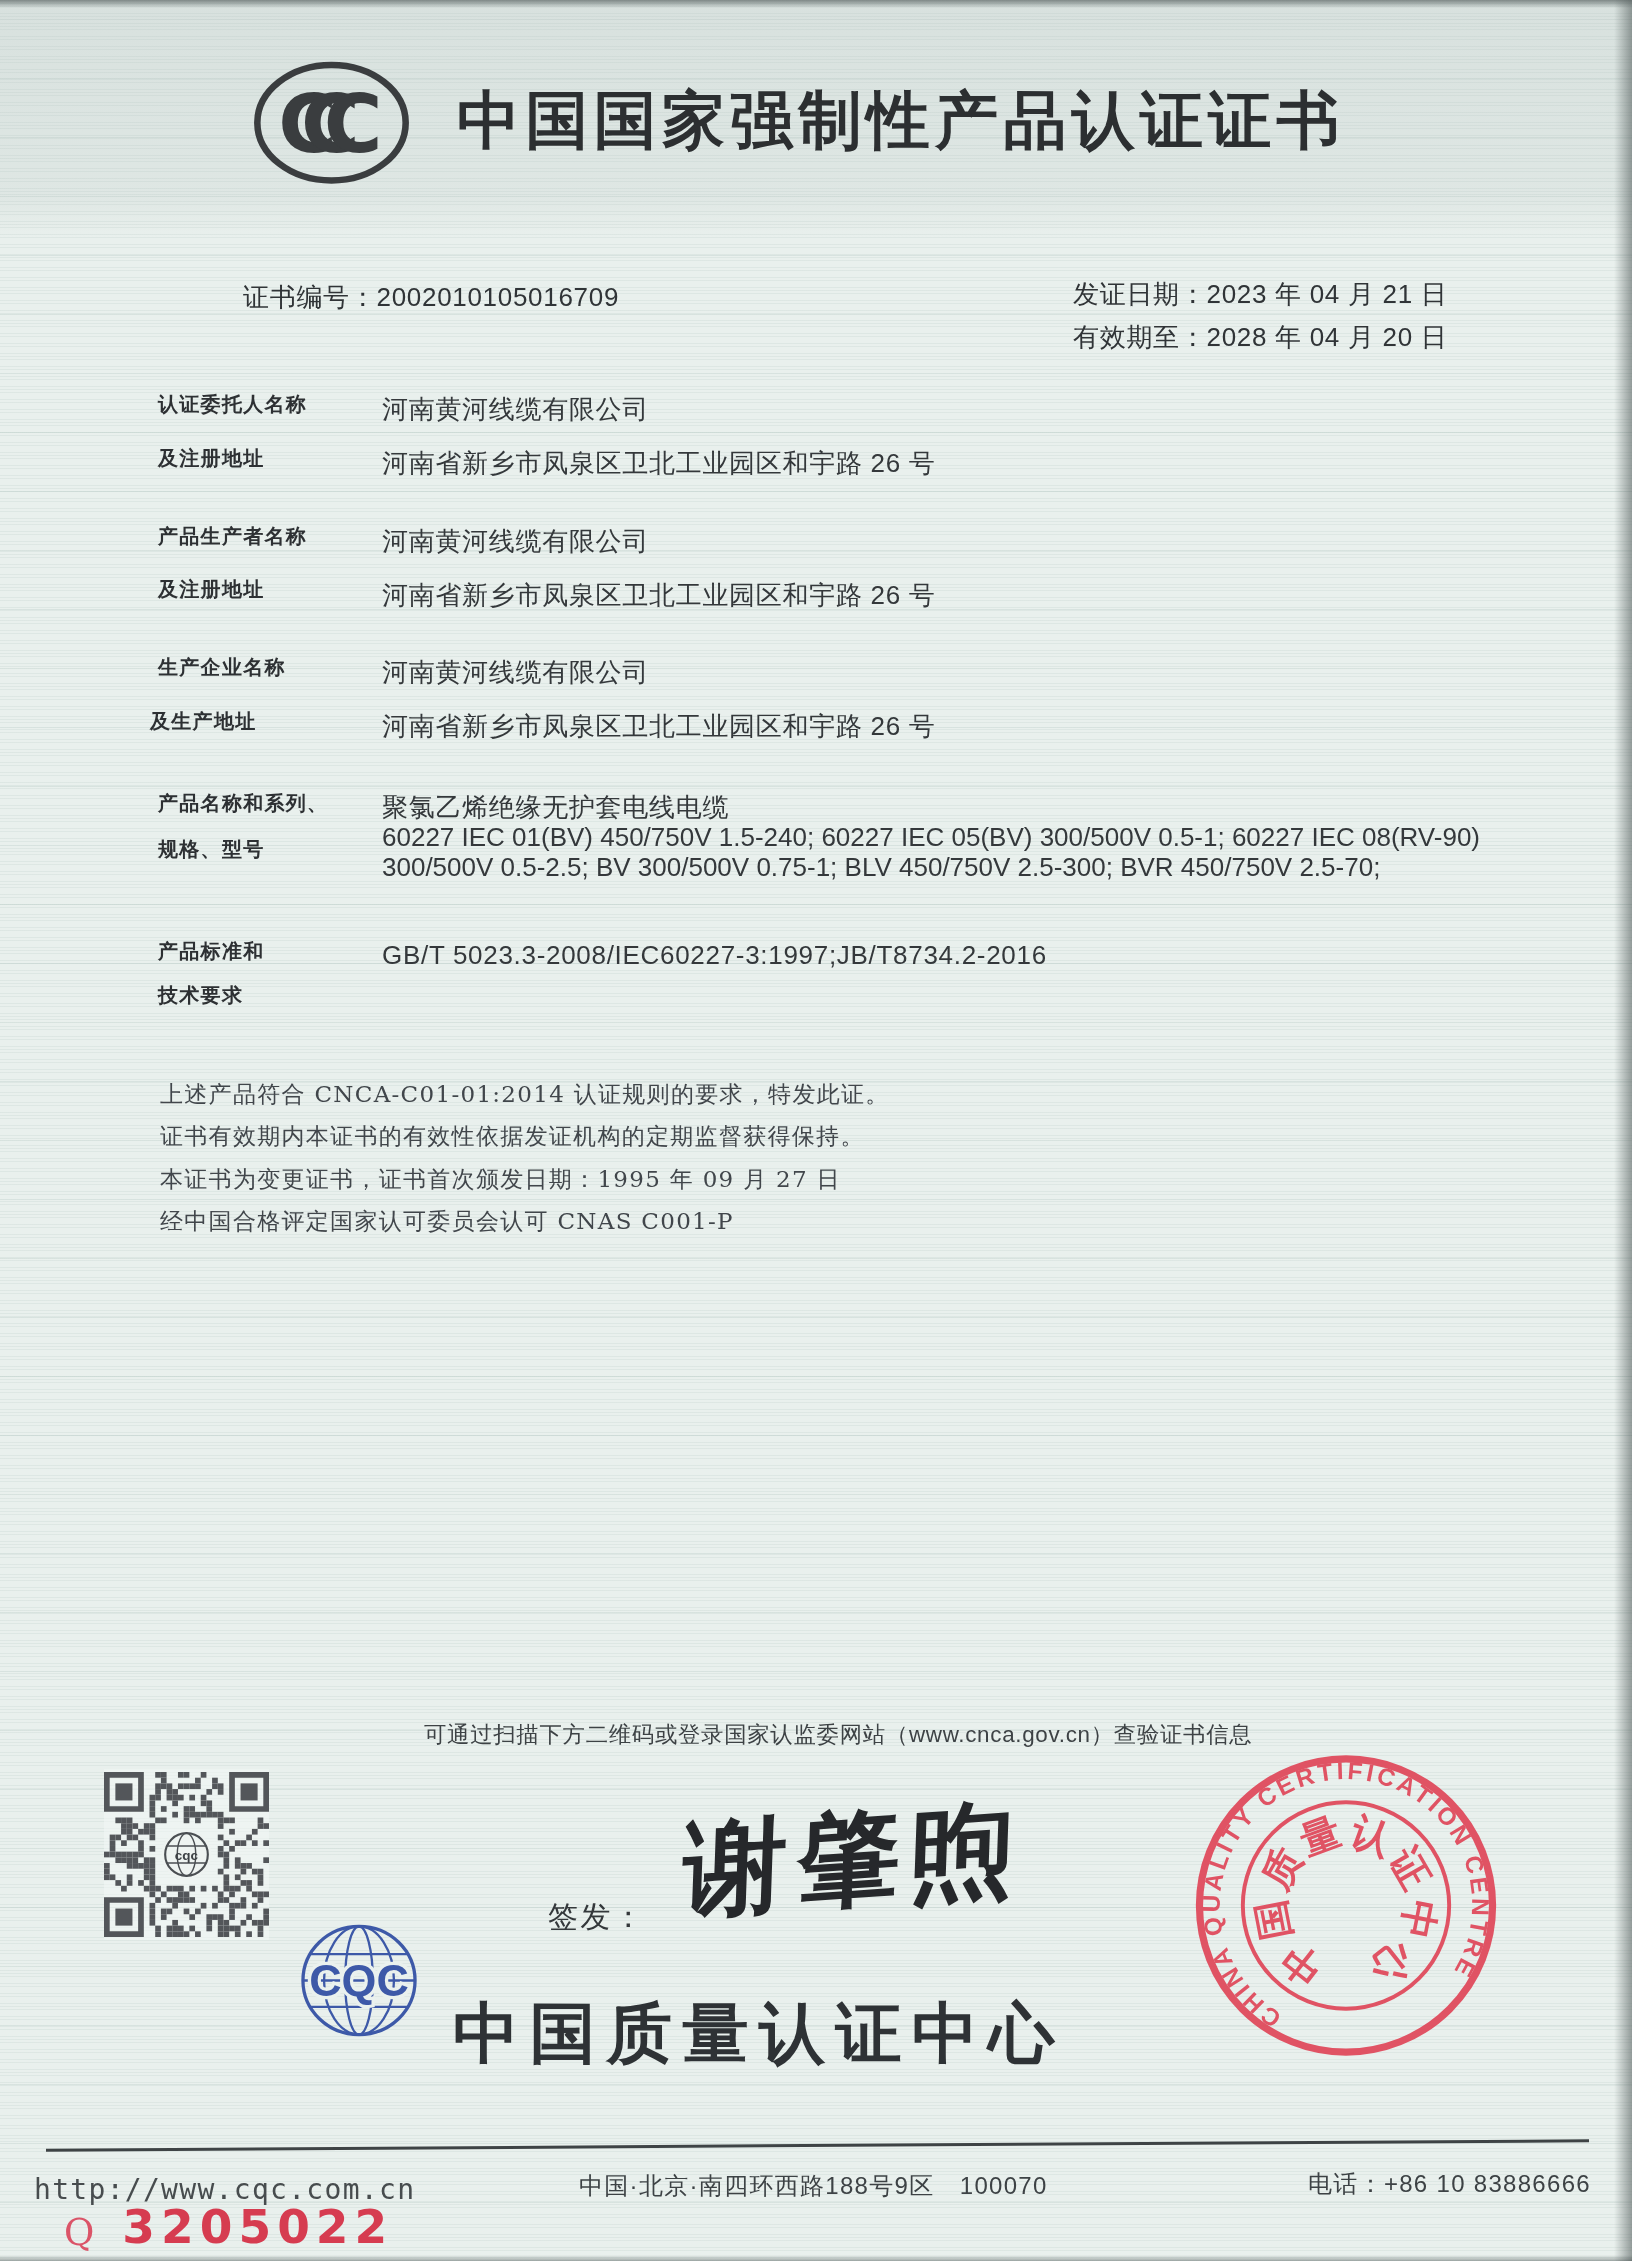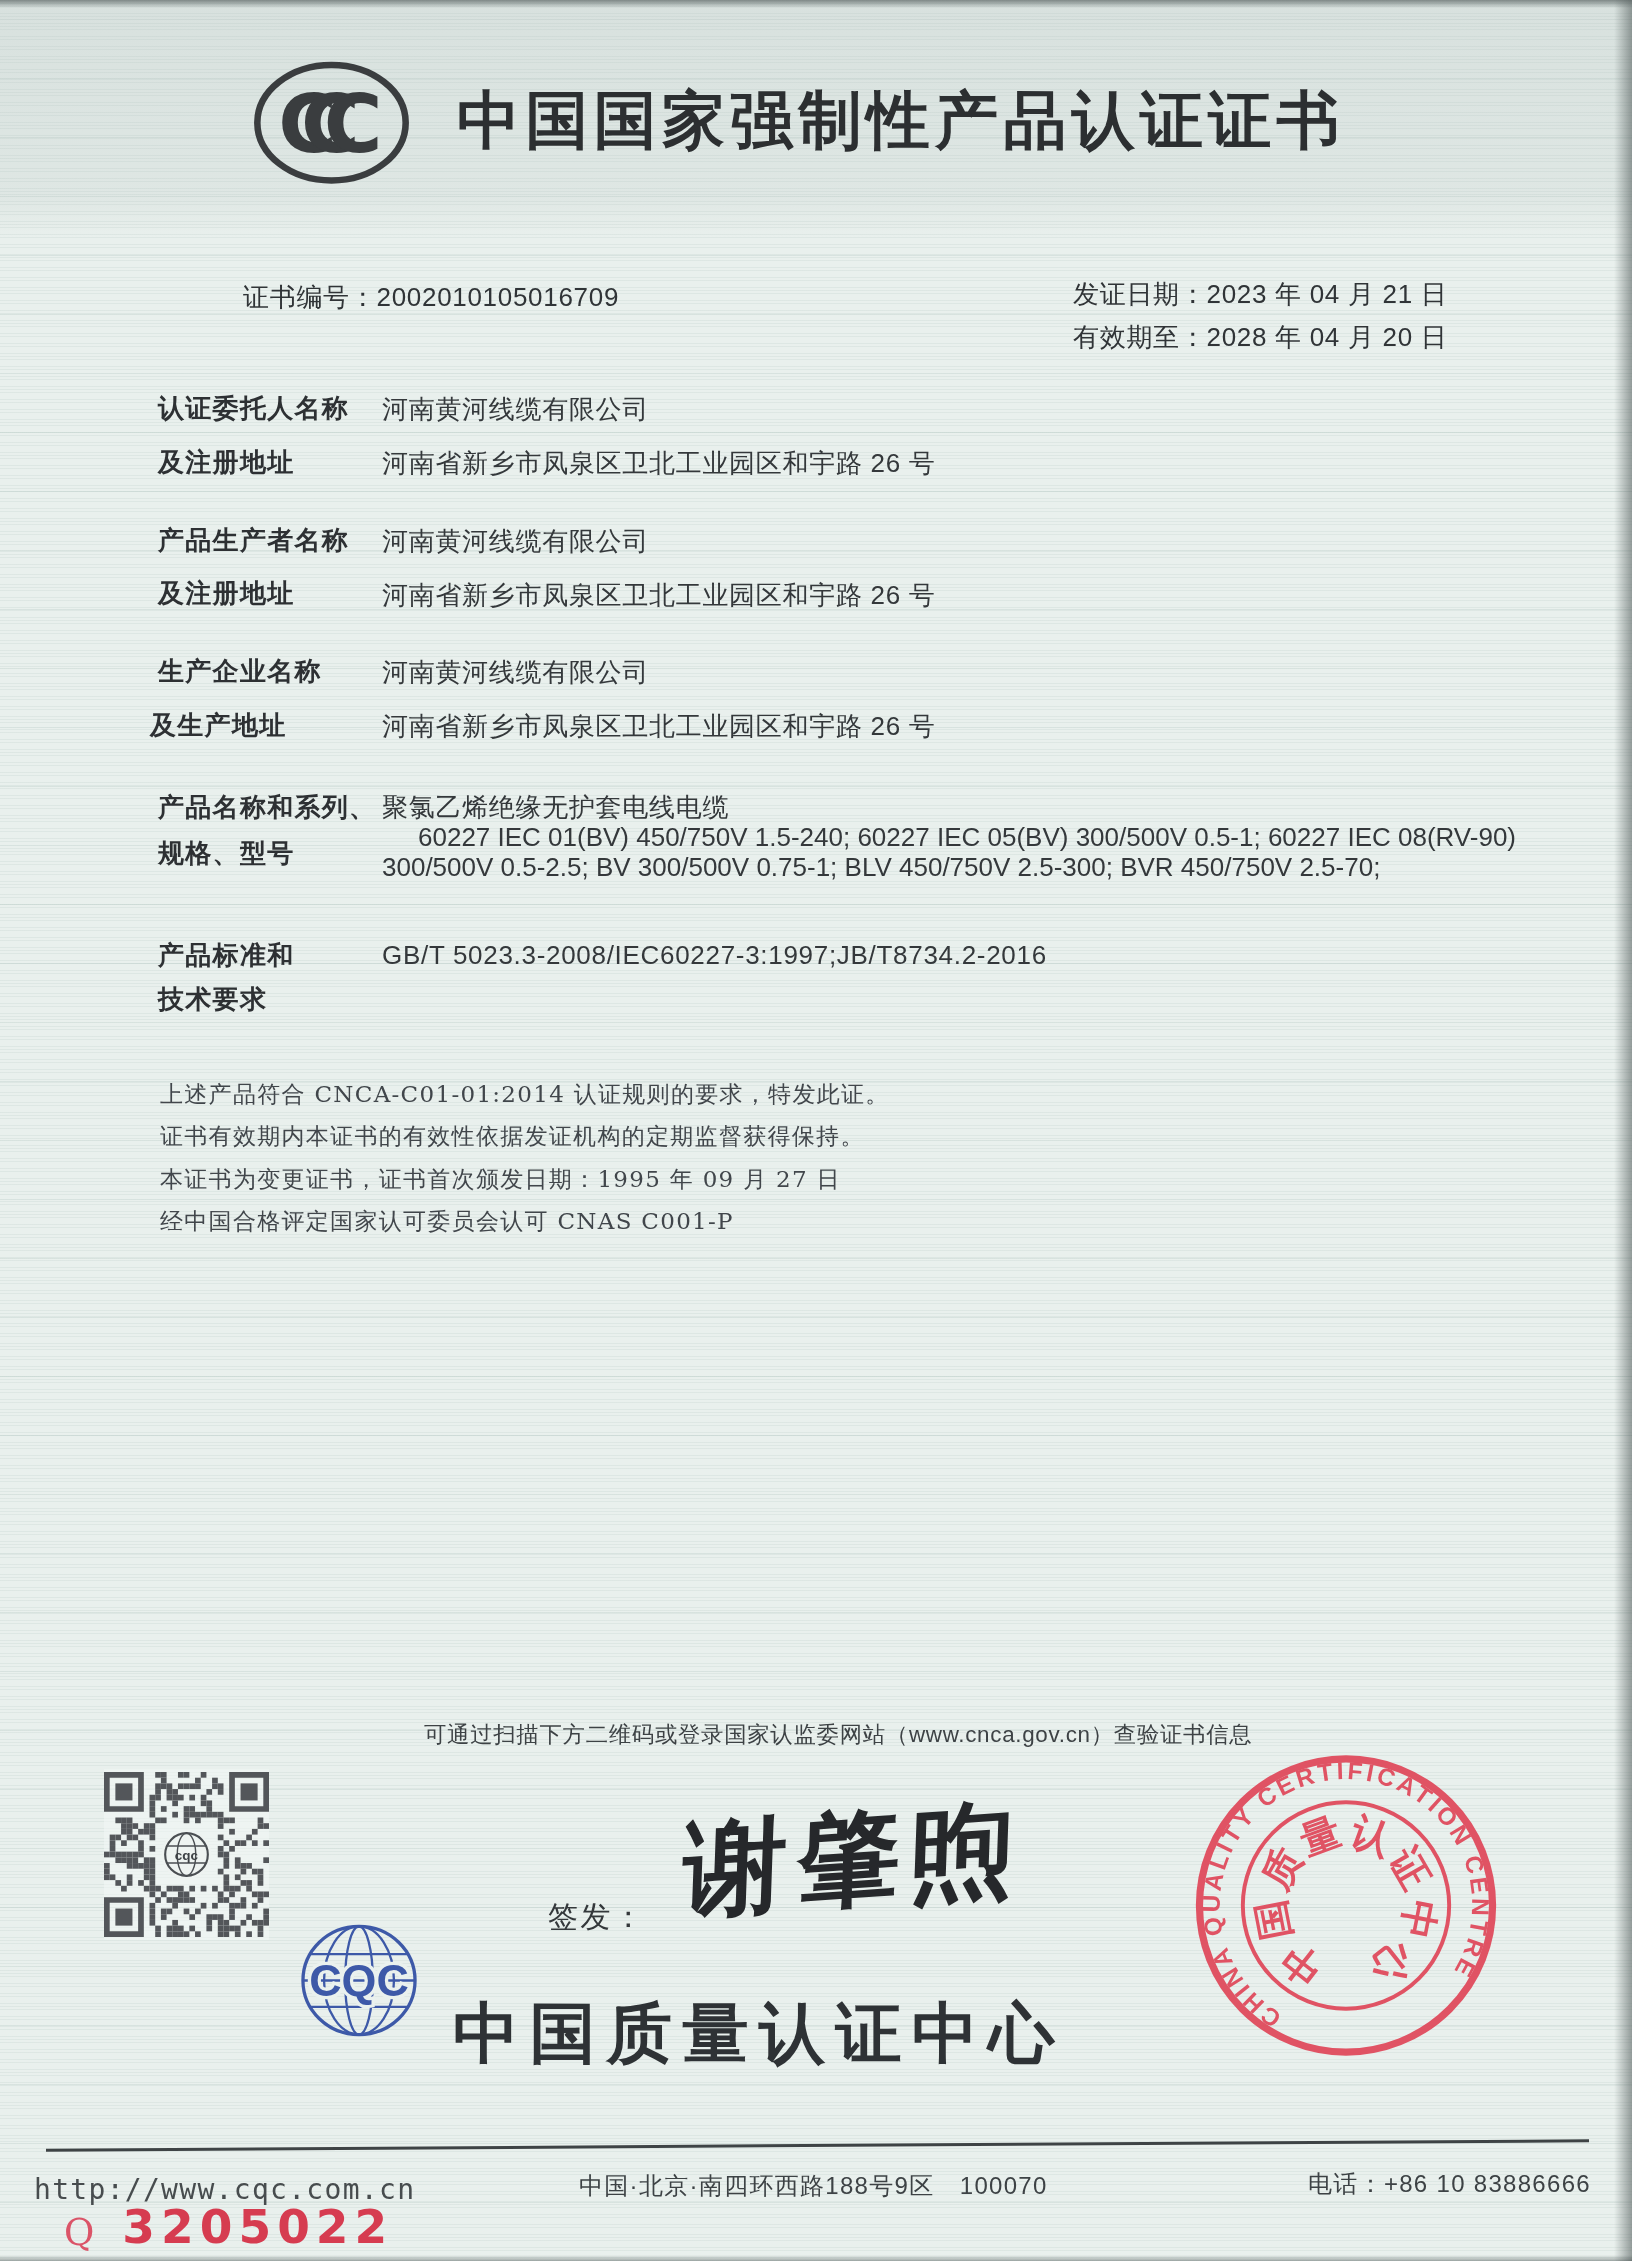--- a/index.html
+++ b/index.html
@@ -18,21 +18,21 @@
   }
   .abs{position:absolute;}
   .edge-top{left:0;top:0;width:100%;height:8px;background:linear-gradient(to bottom,rgba(55,65,65,0.55),rgba(0,0,0,0));}
   .edge-right{right:0;top:0;width:18.4px;height:100%;background:linear-gradient(to right,rgba(90,100,99,0),rgba(88,98,97,0.6));}
   .edge-bottom{left:0;bottom:0;width:100%;height:6px;background:linear-gradient(to top,rgba(55,65,65,0.4),rgba(0,0,0,0));}
   .title{
     left:457px;top:78px;
     font-size:63px;font-weight:bold;letter-spacing:5.3px;color:#2c2f31;white-space:nowrap;
   }
   .meta{font-size:26px;color:#303437;letter-spacing:0.7px;white-space:nowrap;}
-  .lbl{font-size:26px;font-weight:bold;color:#2d3033;letter-spacing:1.3px;white-space:nowrap;}
+  .lbl{font-size:20px;font-weight:bold;color:#2d3033;letter-spacing:1.3px;white-space:nowrap;}
   .val{font-size:26px;color:#34383b;letter-spacing:0.7px;white-space:nowrap;}
   .spec{font-size:26px;color:#34383b;letter-spacing:0;white-space:nowrap;}
   .stmt{
     font-family:"DejaVu Serif",serif;
     font-size:23px;color:#41464b;letter-spacing:1.3px;white-space:nowrap;
   }
   .note{font-size:22.4px;color:#3d4245;letter-spacing:0.7px;white-space:nowrap;}
   .sign-label{font-size:30px;color:#34383b;font-family:"DejaVu Serif",serif;letter-spacing:2.6px;}
   .sign-name{
     font-family:"DejaVu Serif",serif;
@@ -89,21 +89,21 @@
   <div class="abs val" style="left:382px;top:578px;">河南省新乡市凤泉区卫北工业园区和宇路 26 号</div>
 
   <div class="abs lbl" style="left:158px;top:654px;">生产企业名称</div>
   <div class="abs val" style="left:382px;top:655px;">河南黄河线缆有限公司</div>
   <div class="abs lbl" style="left:150px;top:708px;">及生产地址</div>
   <div class="abs val" style="left:382px;top:709px;">河南省新乡市凤泉区卫北工业园区和宇路 26 号</div>
 
   <div class="abs lbl" style="left:158px;top:790px;">产品名称和系列、</div>
   <div class="abs lbl" style="left:158px;top:836px;">规格、型号</div>
   <div class="abs val" style="left:382px;top:790px;">聚氯乙烯绝缘无护套电线电缆</div>
-  <div class="abs spec" style="left:382px;top:822px;margin-left:36px;">60227 IEC 01(BV) 450/750V 1.5-240; 60227 IEC 05(BV) 300/500V 0.5-1; 60227 IEC 08(RV-90)</div>
+  <div class="abs spec" style="left:382px;top:822px;">60227 IEC 01(BV) 450/750V 1.5-240; 60227 IEC 05(BV) 300/500V 0.5-1; 60227 IEC 08(RV-90)</div>
   <div class="abs spec" style="left:382px;top:852px;">300/500V 0.5-2.5; BV 300/500V 0.75-1; BLV 450/750V 2.5-300; BVR 450/750V 2.5-70;</div>
 
   <div class="abs lbl" style="left:158px;top:938px;">产品标准和</div>
   <div class="abs lbl" style="left:158px;top:982px;">技术要求</div>
   <div class="abs val" style="left:382px;top:940px;">GB/T 5023.3-2008/IEC60227-3:1997;JB/T8734.2-2016</div>
 
   <div class="abs stmt" style="left:160px;top:1079px;">上述产品符合 CNCA-C01-01:2014 认证规则的要求，特发此证。</div>
   <div class="abs stmt" style="left:160px;top:1121px;">证书有效期内本证书的有效性依据发证机构的定期监督获得保持。</div>
   <div class="abs stmt" style="left:160px;top:1164px;">本证书为变更证书，证书首次颁发日期：1995 年 09 月 27 日</div>
   <div class="abs stmt" style="left:160px;top:1206px;">经中国合格评定国家认可委员会认可 CNAS C001-P</div>

